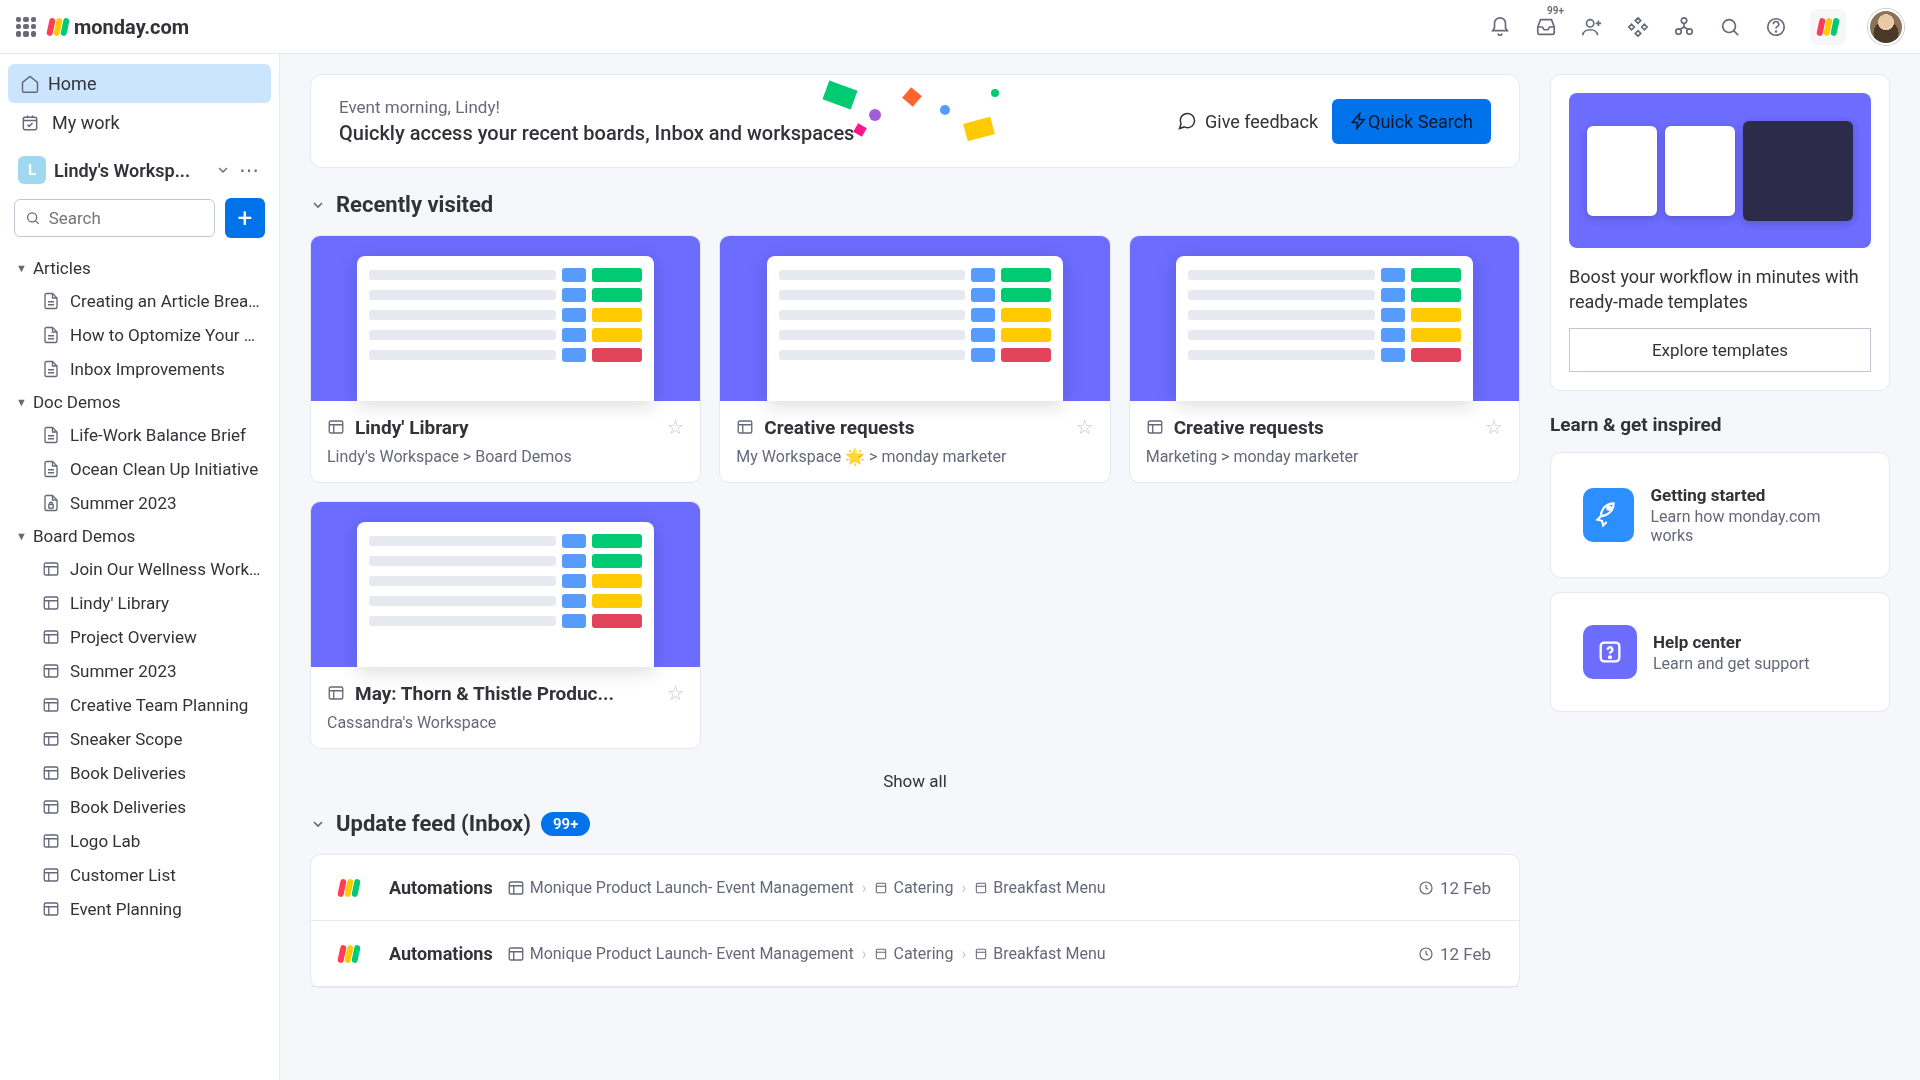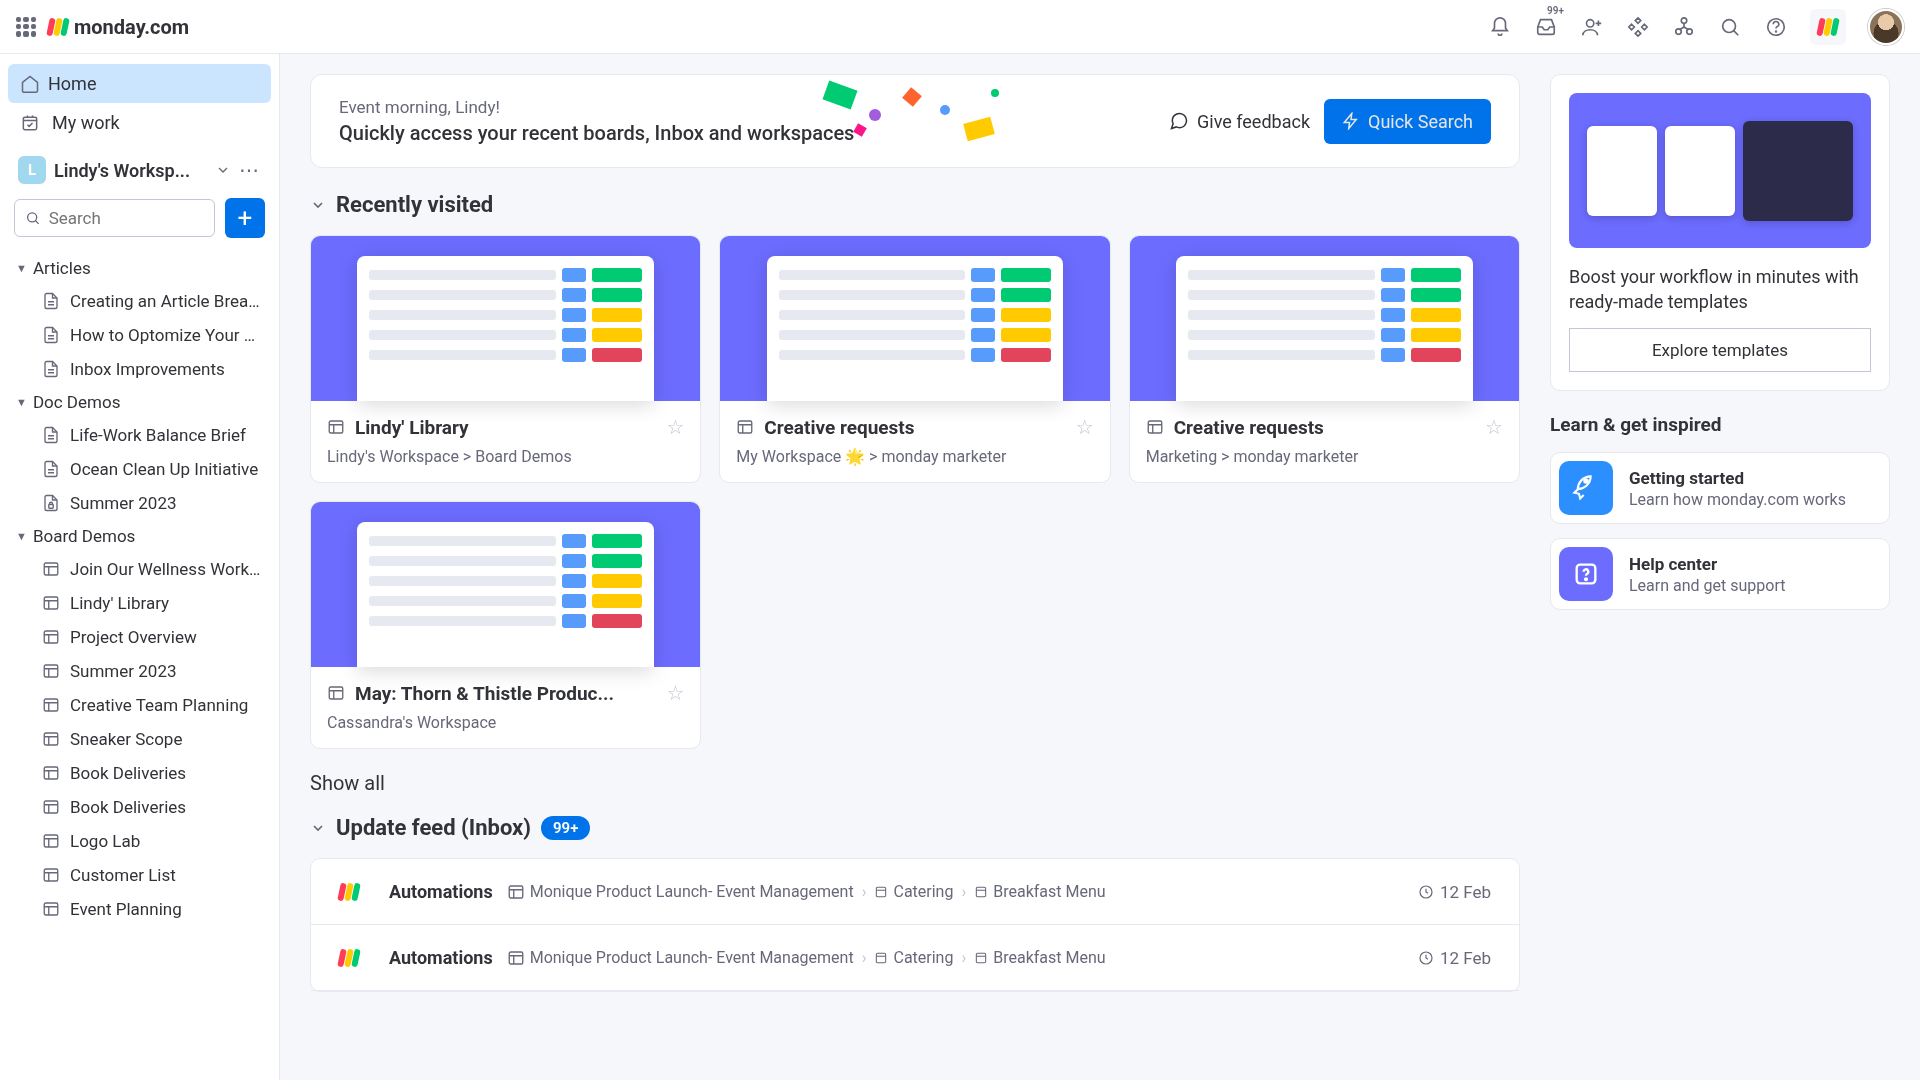--- a/index.html
+++ b/index.html
@@ -55,21 +55,21 @@
 .content-main { flex:1; min-width:0; }
 .content-side { width:340px; flex-shrink:0; }
 
 .hero { background:#fff; border-radius:12px; padding:22px 28px; display:flex; align-items:center; position:relative; overflow:hidden; margin-bottom:24px; border:1px solid #e6e9ef; }
 .hero-text { flex:1; }
 .greeting { color:#676879; font-size:17px; margin-bottom:4px; }
 .hero-sub { color:#323338; font-size:20px; font-weight:500; }
 .hero-deco { position:absolute; left:50%; top:0; transform:translateX(-50%); width:240px; height:70px; pointer-events:none; }
 .hero-actions { display:flex; gap:14px; align-items:center; z-index:1; }
 .feedback-link { display:flex; align-items:center; gap:8px; color:#323338; font-size:18px; cursor:pointer; }
-.quick-search-btn { background:#0073ea; color:#e5e5e5; border:none; border-radius:6px; padding:12px 18px; font-size:18px; display:flex; align-items:center; gap:8px; cursor:pointer; }
+.quick-search-btn { background:#0073ea; color:#0f172a; border:none; border-radius:6px; padding:12px 18px; font-size:18px; display:flex; align-items:center; gap:0; cursor:pointer; }
 
 .section-header { display:flex; align-items:center; gap:10px; margin:10px 0 18px; }
 .section-header .chev { color:#676879; cursor:pointer; font-size:16px; }
 .section-title { font-size:22px; font-weight:700; color:#323338; }
 .count-badge { background:#0073ea; color:#fff; border-radius:20px; padding:3px 12px; font-size:15px; font-weight:600; }
 
 .cards-grid { display:grid; grid-template-columns: repeat(3, 1fr); gap:18px; }
 .card { background:#fff; border:1px solid #e6e9ef; border-radius:10px; overflow:hidden; cursor:pointer; }
 .card-thumb { height:165px; background:#6c6cff; padding:20px 20px 0; display:flex; align-items:flex-end; justify-content:center; }
 .thumb-inner { background:#fff; border-radius:8px 8px 0 0; width:85%; height:100%; padding:12px; box-shadow:0 4px 20px rgba(0,0,0,0.15); }
@@ -77,41 +77,41 @@
 .thumb-row { display:flex; gap:6px; align-items:center; }
 .thumb-cell-a { flex:1; height:10px; background:#e6e9ef; border-radius:3px; }
 .thumb-cell-b { width:24px; height:14px; border-radius:3px; }
 .thumb-cell-c { width:50px; height:14px; border-radius:3px; }
 .card-body { padding:14px 16px 16px; }
 .card-title-row { display:flex; align-items:center; gap:10px; }
 .card-title { font-size:19px; font-weight:700; color:#323338; flex:1; overflow:hidden; text-overflow:ellipsis; white-space:nowrap; }
 .star { color:#c3c6d4; cursor:pointer; font-size:20px; }
 .card-path { font-size:16px; color:#676879; margin-top:8px; }
 
-.show-all { text-align:left; color:#323338; font-size:20px; padding:22px 0 10px; cursor:pointer; }
+.show-all { text-align:center; color:#323338; font-size:17px; padding:22px 0 10px; cursor:pointer; }
 
 .feed { background:#fff; border:1px solid #e6e9ef; border-radius:10px; margin-top:8px; }
 .feed-item { padding:22px 28px; border-bottom:1px solid #e6e9ef; display:flex; align-items:center; gap:18px; }
 .feed-logo { width:32px; flex-shrink:0; }
 .feed-content { flex:1; display:flex; align-items:center; gap:14px; flex-wrap:wrap; }
 .feed-author { font-weight:700; color:#323338; font-size:18px; }
 .crumb { display:flex; align-items:center; gap:8px; color:#676879; font-size:16px; }
 .crumb .sep { color:#c3c6d4; }
 .feed-time { color:#676879; font-size:17px; display:flex; align-items:center; gap:6px; }
 
 
 .side-card { background:#fff; border:1px solid #e6e9ef; border-radius:10px; padding:18px; margin-bottom:22px; }
 .templates-hero { height:155px; background:#6c6cff; border-radius:8px; margin-bottom:16px; display:flex; align-items:center; justify-content:center; gap:8px; padding:16px; }
 .tmpl-mini { background:#fff; border-radius:6px; width:70px; height:90px; box-shadow:0 2px 8px rgba(0,0,0,0.2); }
 .tmpl-mini.dark { background:#2c2c4a; width:110px; height:100px; }
 .side-text { font-size:18px; color:#323338; line-height:1.4; margin-bottom:14px; }
 .explore-btn { width:100%; padding:11px; border:1px solid #c3c6d4; background:#fff; border-radius:0; font-size:17px; cursor:pointer; color:#323338;text-align:center; }
 
 .learn-title { font-size:19px; font-weight:700; color:#323338; margin:8px 0 16px; }
-.learn-item { background:#fff; border:1px solid #e6e9ef; border-radius:10px; padding:8px; display:flex; gap:16px; align-items:center; margin-bottom:14px; cursor:pointer; }
+.learn-item { background:#fff; border:1px solid #e6e9ef; border-radius:10px; padding:32px; display:flex; gap:16px; align-items:center; margin-bottom:14px; cursor:pointer; }
 .learn-icon { width:54px; height:54px; border-radius:10px; display:flex; align-items:center; justify-content:center; color:#fff; font-size:26px; }
 .learn-icon.rocket { background:#2b8fff; }
 .learn-icon.help { background:#6c6cff; }
 .learn-item-title { font-weight:700; font-size:17px; color:#323338; }
 .learn-item-sub { font-size:16px; color:#676879; margin-top:2px; }
 
 svg { display:block; }
 </style>
 </head>
 <body>

